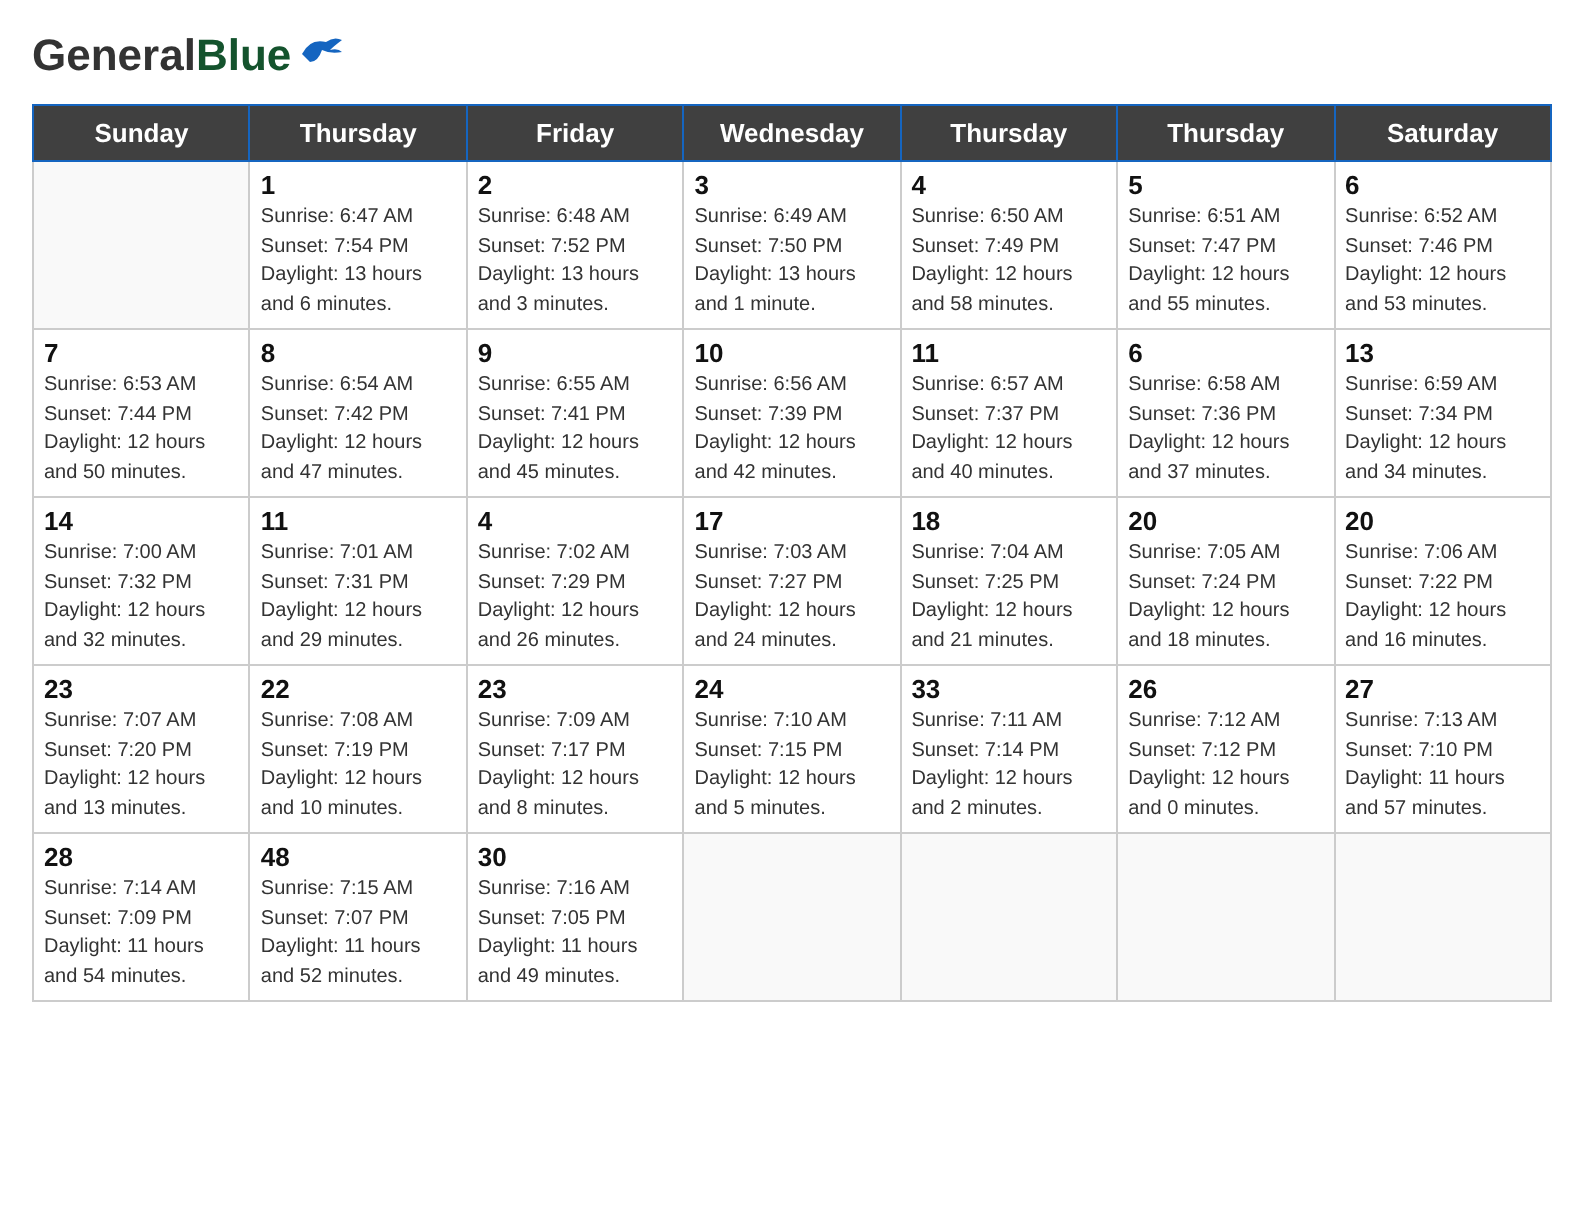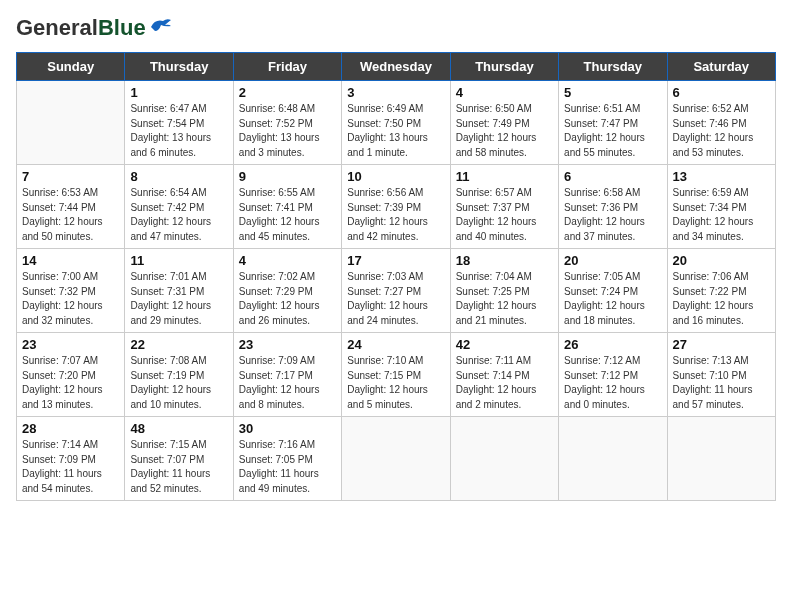--- a/index.html
+++ b/index.html
@@ -212,21 +212,21 @@
         </td>
         <td>
           <span class="day-number">23</span>
           <div class="day-info">Sunrise: 7:09 AM<br>Sunset: 7:17 PM<br><span>Daylight: 12 hours</span><br>and 8 minutes.</div>
         </td>
         <td>
           <span class="day-number">24</span>
           <div class="day-info">Sunrise: 7:10 AM<br>Sunset: 7:15 PM<br><span>Daylight: 12 hours</span><br>and 5 minutes.</div>
         </td>
         <td>
-          <span class="day-number">42</span>
+          <span class="day-number">33</span>
           <div class="day-info">Sunrise: 7:11 AM<br>Sunset: 7:14 PM<br><span>Daylight: 12 hours</span><br>and 2 minutes.</div>
         </td>
         <td>
           <span class="day-number">26</span>
           <div class="day-info">Sunrise: 7:12 AM<br>Sunset: 7:12 PM<br><span>Daylight: 12 hours</span><br>and 0 minutes.</div>
         </td>
         <td>
           <span class="day-number">27</span>
           <div class="day-info">Sunrise: 7:13 AM<br>Sunset: 7:10 PM<br><span>Daylight: 11 hours</span><br>and 57 minutes.</div>
         </td>

